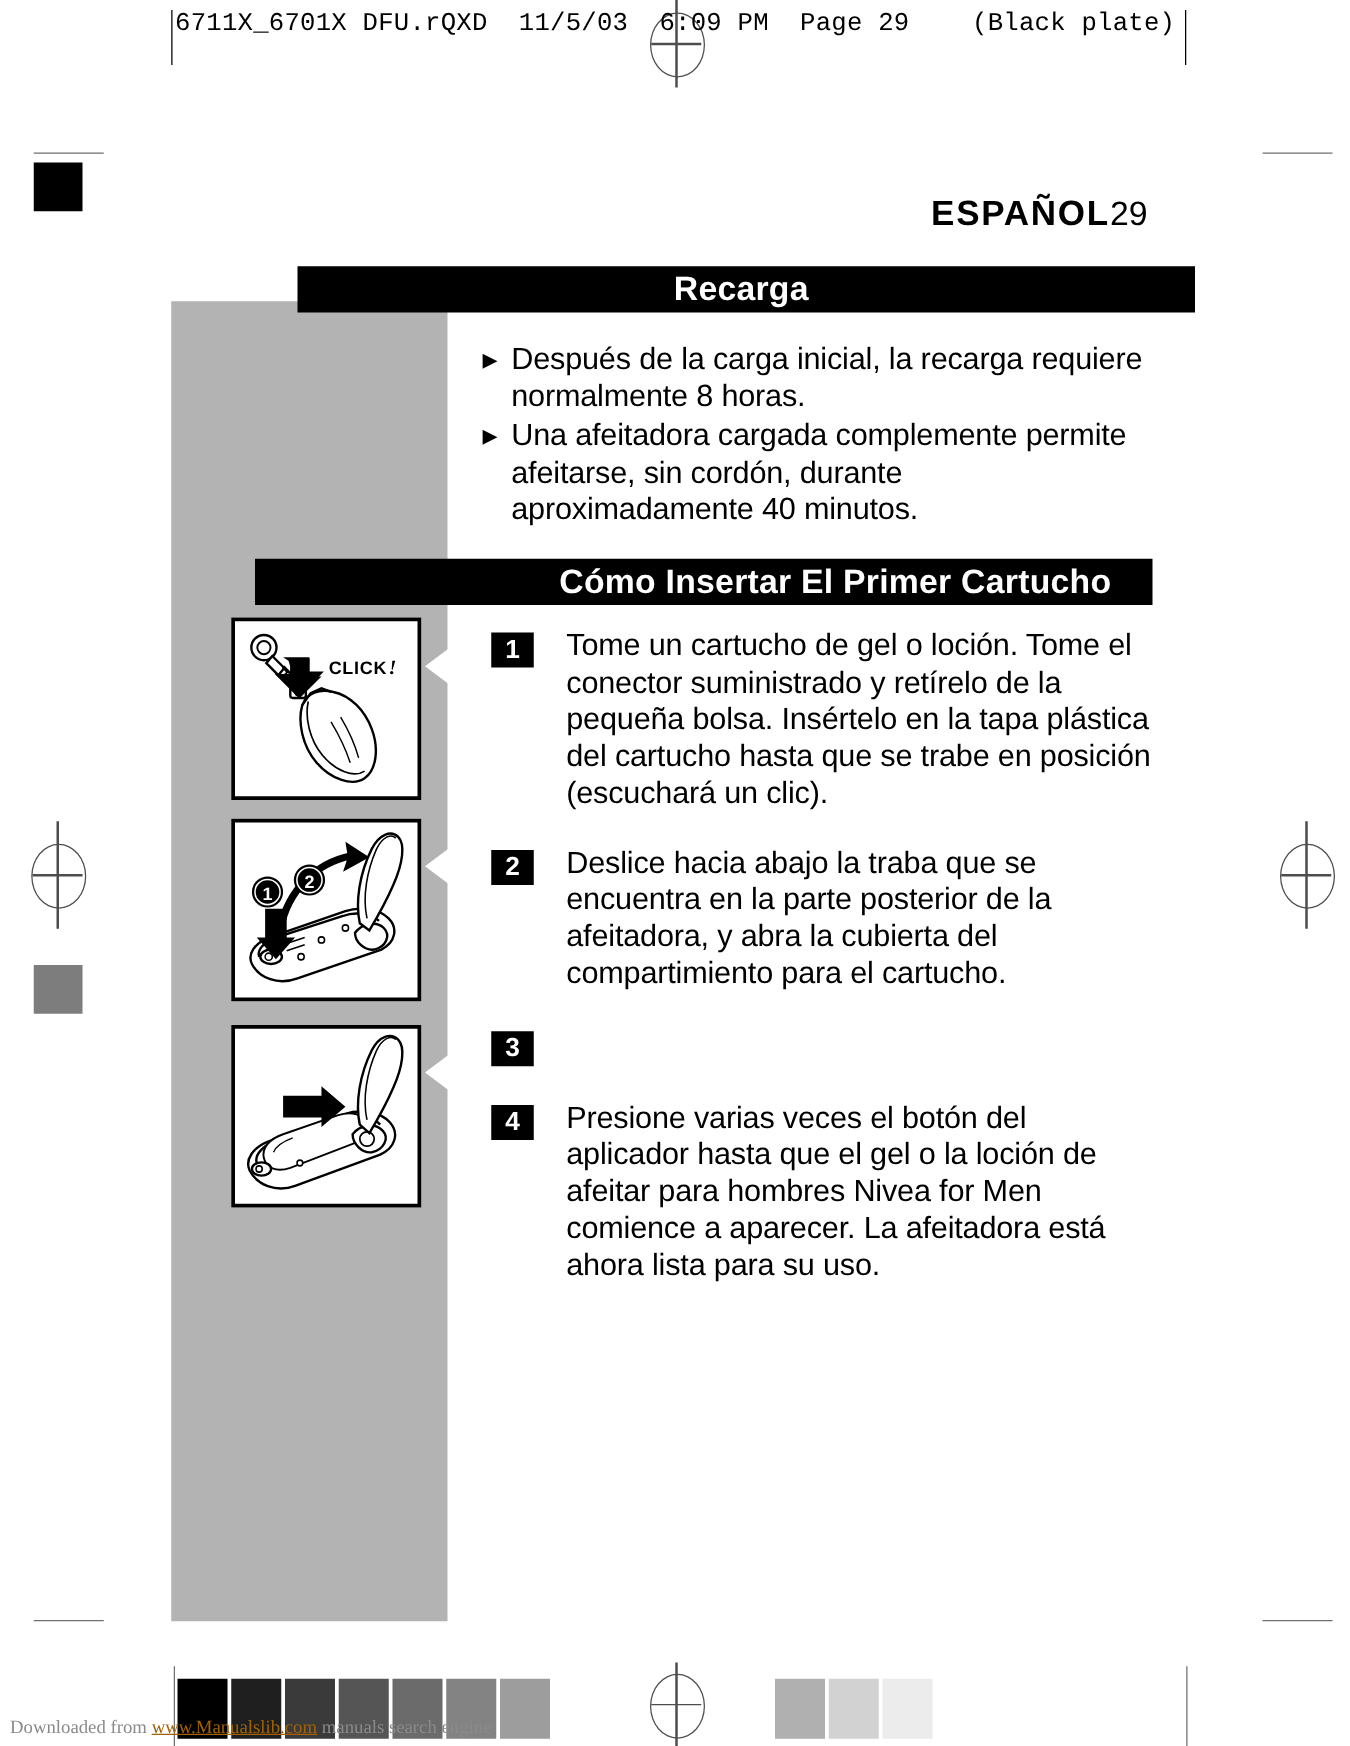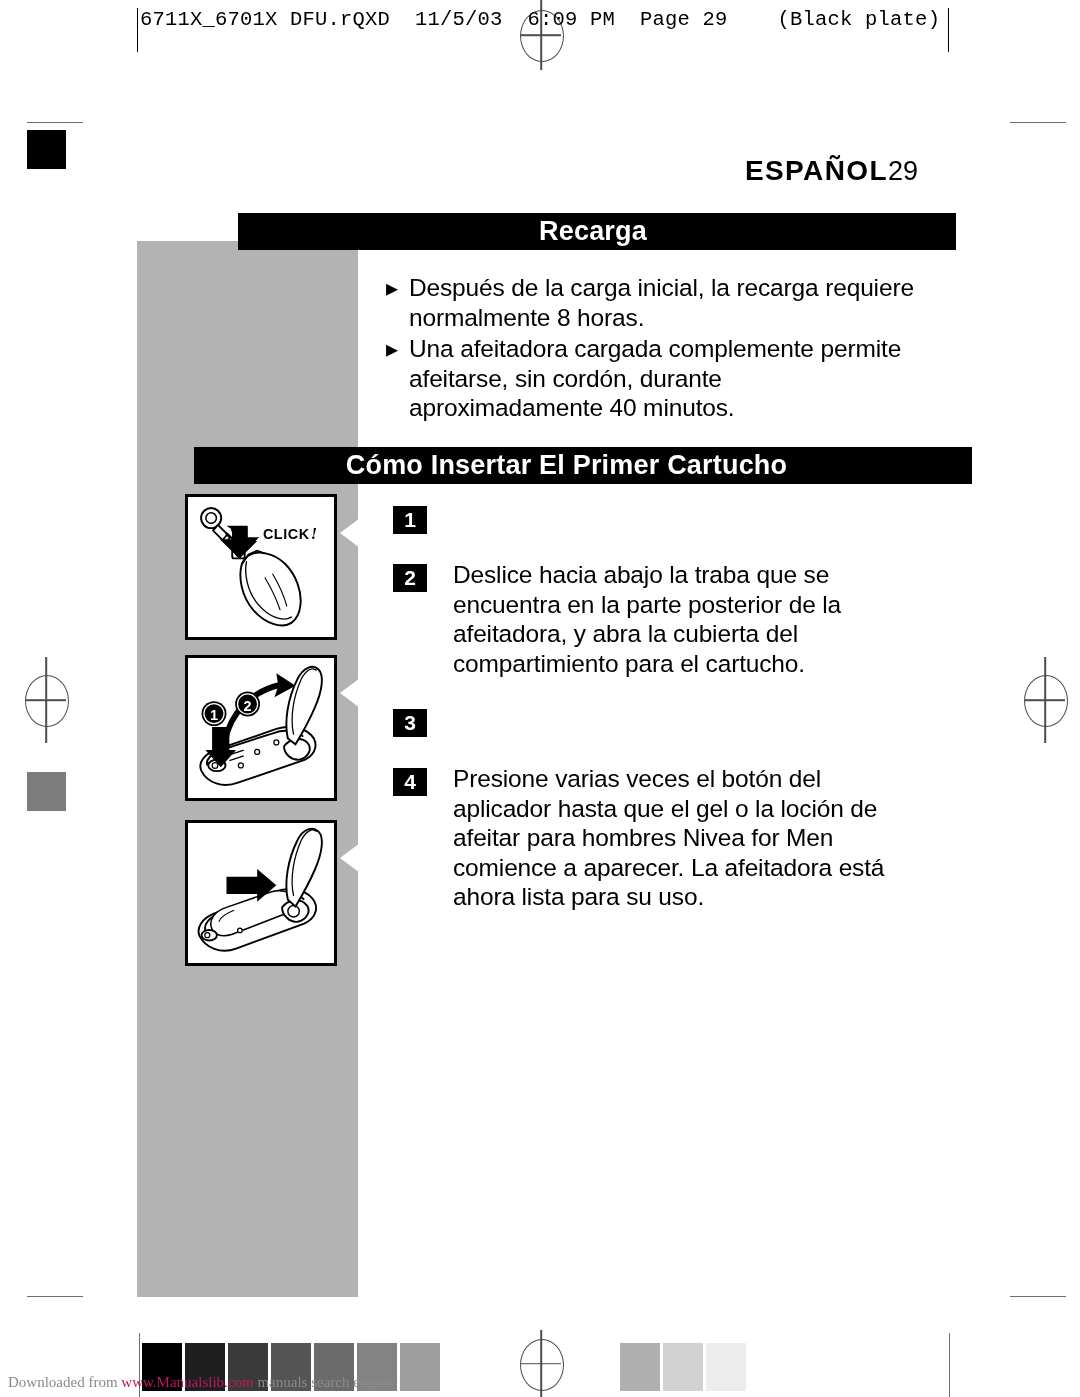--- a/index.html
+++ b/index.html
@@ -132,25 +132,25 @@
   #titlebar-recarga {
     left: 190px;
     top: 213px;
     width: 718px;
     height: 37px;
     justify-content: center;
     padding-right: 8px;
     margin-left: 48px;
   }
   #titlebar-cartucho {
-    left: 194px;
+    left: 204px;
     top: 447px;
-    width: 778px;
+    width: 718px;
     height: 37px;
-    justify-content: center;
+    justify-content: flex-end;
     padding-right: 33px;
   }
 
   
   .bullets {
     position: absolute;
     left: 386px;
     top: 273px;
     width: 535px;
     z-index: 3;
@@ -247,21 +247,22 @@
     left: 8px;
     top: 1374px;
     font-family: "Liberation Serif", serif;
     font-size: 15px;
     color: #8a8a8a;
     white-space: nowrap;
     z-index: 7;
   }
   .watermark a,
   .watermark .wm-link {
-    color: #be185d;
+    color: #a16207;
+    text-decoration: underline;
   }
 </style>
 </head>
 <body>
 
 <div class="slug">6711X_6701X DFU.rQXD  11/5/03  6:09 PM  Page 29    (Black plate)</div>
 
 <div class="vline" style="left:137px; top:8px; height:44px;"></div>
 <div class="vline" style="left:948px; top:8px; height:44px;"></div>
 
@@ -319,20 +320,21 @@
   </div>
 </div>
 
 <div class="titlebar" id="titlebar-cartucho">
   <span>Cómo Insertar El Primer Cartucho</span>
 </div>
 
 <div class="steps">
   <div class="step" style="margin-bottom:26px;">
     <div class="step-num">1</div>
+    <div class="step-text">Tome un cartucho de gel o loción. Tome el conector suministrado y retírelo de la pequeña bolsa. Insértelo en la tapa plástica del cartucho hasta que se trabe en posición (escuchará un clic).</div>
   </div>
   <div class="step" style="margin-bottom:27px;">
     <div class="step-num">2</div>
     <div class="step-text">Deslice hacia abajo la traba que se encuentra en la parte posterior de la afeitadora, y abra la cubierta del compartimiento para el cartucho.</div>
   </div>
   <div class="step" style="margin-bottom:27px;">
     <div class="step-num">3</div>
   </div>
   <div class="step">
     <div class="step-num">4</div>

